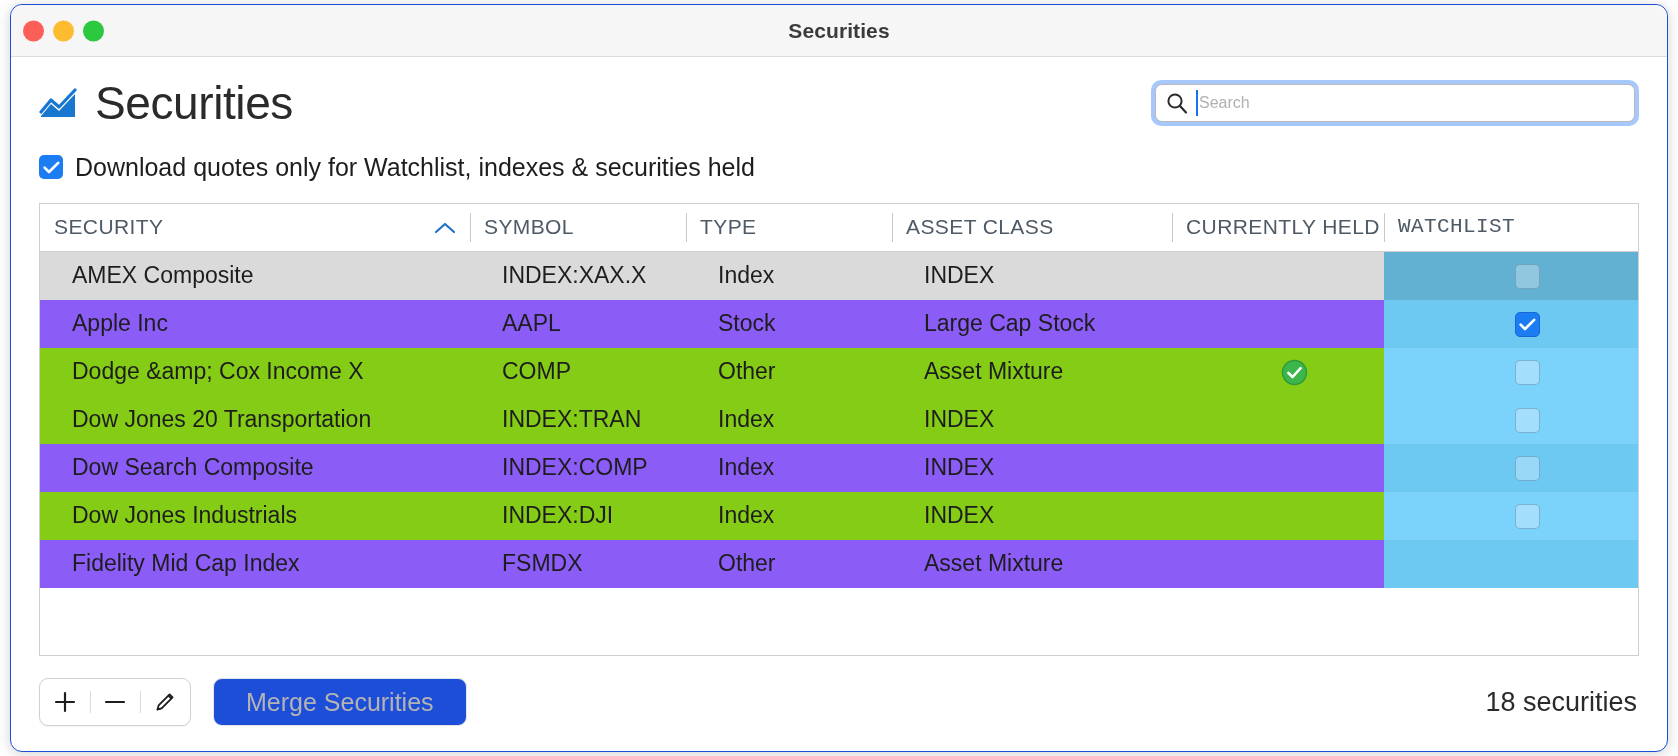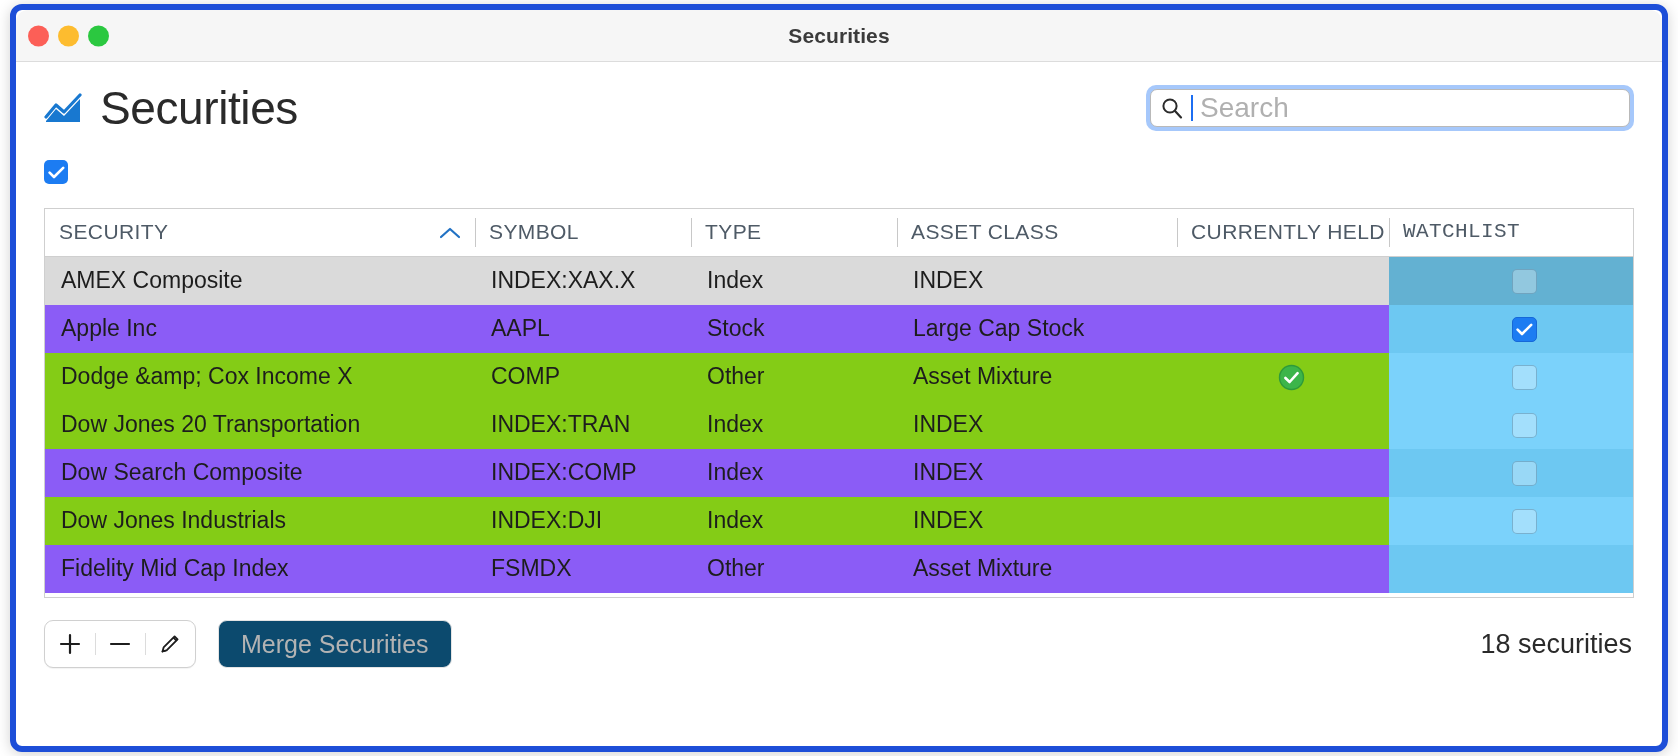--- a/index.html
+++ b/index.html
@@ -12,21 +12,21 @@
     -webkit-font-smoothing: antialiased;
   }
 
   
   .window {
     position: absolute;
     left: 10px; top: 4px;
     width: 1658px; height: 748px;
     background: #ffffff;
     border-radius: 12px;
-    border: 6px solid #1d4ed8;
+    border: 1px solid #1d4ed8;
     box-shadow: 0 2px 14px rgba(0,0,0,.18);
     overflow: hidden;
   }
 
   
   .titlebar {
     position: relative;
     height: 52px;
     background: #f6f6f6;
     border-bottom: 1px solid #dcdcdc;
@@ -94,24 +94,23 @@
     overflow: hidden;
   }
   .search-icon { flex: 0 0 auto; width: 22px; height: 22px; margin-right: 8px; }
   .caret {
     width: 2px; height: 26px;
     background: #1c6ef2;
     flex: 0 0 auto;
     margin-right: 1px;
   }
   .search-ph {
-    font-size: 28px;
+    font-size: 16px;
     color: #b0b0b0;
     line-height: 1;
-    padding-left: 6px;
   }
 
   
   .opt-row {
     display: flex; align-items: center;
     height: 44px;
     margin-top: -4px;
   }
   .cbx {
     width: 24px; height: 24px;
@@ -121,21 +120,21 @@
     flex: 0 0 auto;
     margin-right: 12px;
   }
   .cbx svg { display: block; }
   .opt-label { font-size: 25px; color: #1d1d1d; }
 
   
   .table-frame {
     position: relative;
     margin-top: 14px;
-    height: 390px;
+    height: 453px;
     border: 1px solid #cfcfcf;
     border-top: none;
     background: #fff;
     overflow: hidden;
   }
   table.grid {
     width: 100%;
     border-collapse: collapse;
     table-layout: fixed;
     font-size: 23px;
@@ -173,21 +172,21 @@
   th.watch {
     background: #79d2fb;
     color: #3a4a57;
     text-align: left;
     padding-left: 16px;
     font-family: Liberation Mono, monospace;
   }
   th.watch .divider { background: #57b9e6; }
 
   table.grid td {
-    padding: 0 0 0 16px;
+    padding: 0 0 0 32px;
     height: 48px;
     color: #1d1d1d;
     vertical-align: middle;
     white-space: nowrap;
     overflow: hidden;
   }
 
   tr.r-odd  td { background: #84cc16; }
   tr.r-even td { background: #8b5cf6; }
   tr.r-sel  td { background: #dadada; }
@@ -239,25 +238,25 @@
     position: relative;
   }
   .seg-btn + .seg-btn::before {
     content: "";
     position: absolute; left: 0; top: 12px; bottom: 12px;
     width: 1px; background: #dcdcdc;
   }
   .merge-btn {
     margin-left: 22px;
     height: 48px;
-    padding: 0 22px;
+    padding: 0 32px;
     display: flex; align-items: center;
     border: 1px solid #e4e4e4;
     border-radius: 9px;
-    background: #0c4a6e;
+    background: #1d4ed8;
     color: #b3b3b3;
     font-size: 25px;
   }
   .count {
     margin-left: auto;
     font-size: 27px;
     color: #2a2a2a;
     padding-right: 2px;
   }
 </style>
@@ -301,20 +300,21 @@
         </div>
       </div>
     </div>
 
     <div class="opt-row">
       <span class="cbx">
         <svg width="17" height="13" viewBox="0 0 17 13">
           <path d="M1.6 6.6 L6 11 L15.2 1.8" fill="none" stroke="#fff" stroke-width="2.6" stroke-linecap="round" stroke-linejoin="round"></path>
         </svg>
       </span>
+      <span class="opt-label">Download quotes only for Watchlist, indexes &amp; securities held</span>
     </div>
 
     <div class="table-frame">
       <table class="grid">
         <colgroup>
           <col style="width:430px">
           <col style="width:216px">
           <col style="width:206px">
           <col style="width:280px">
           <col style="width:212px">

